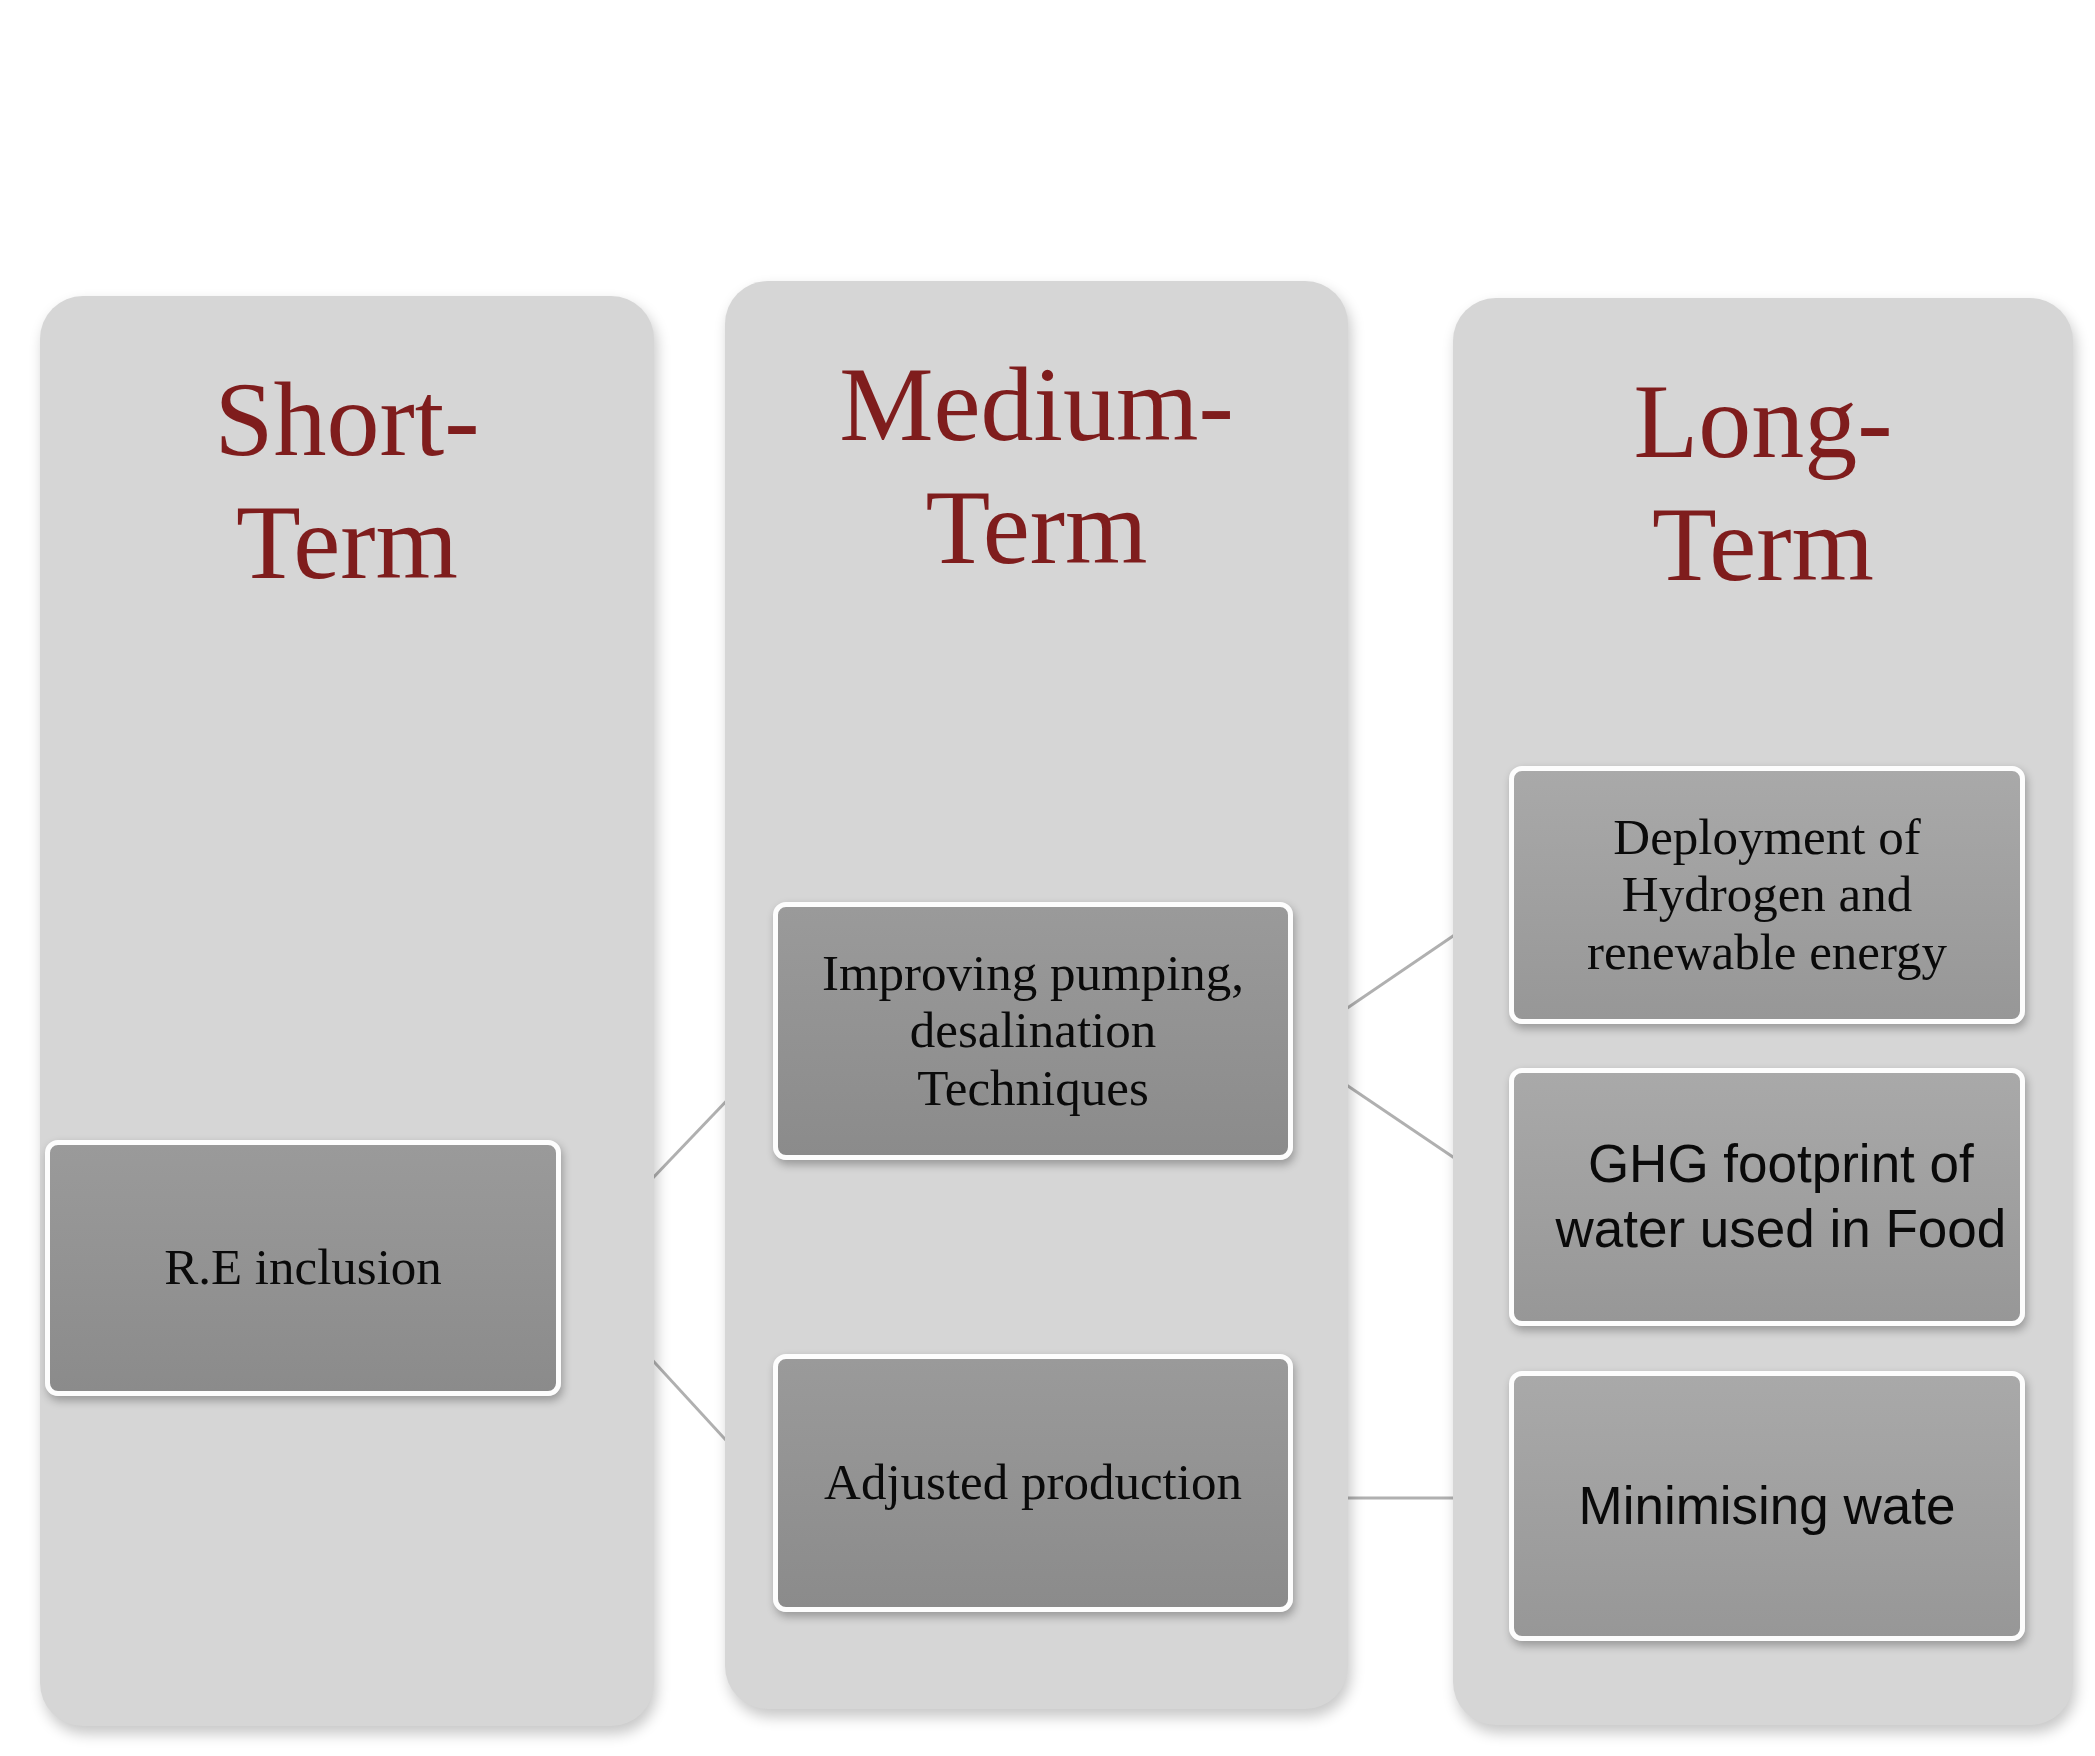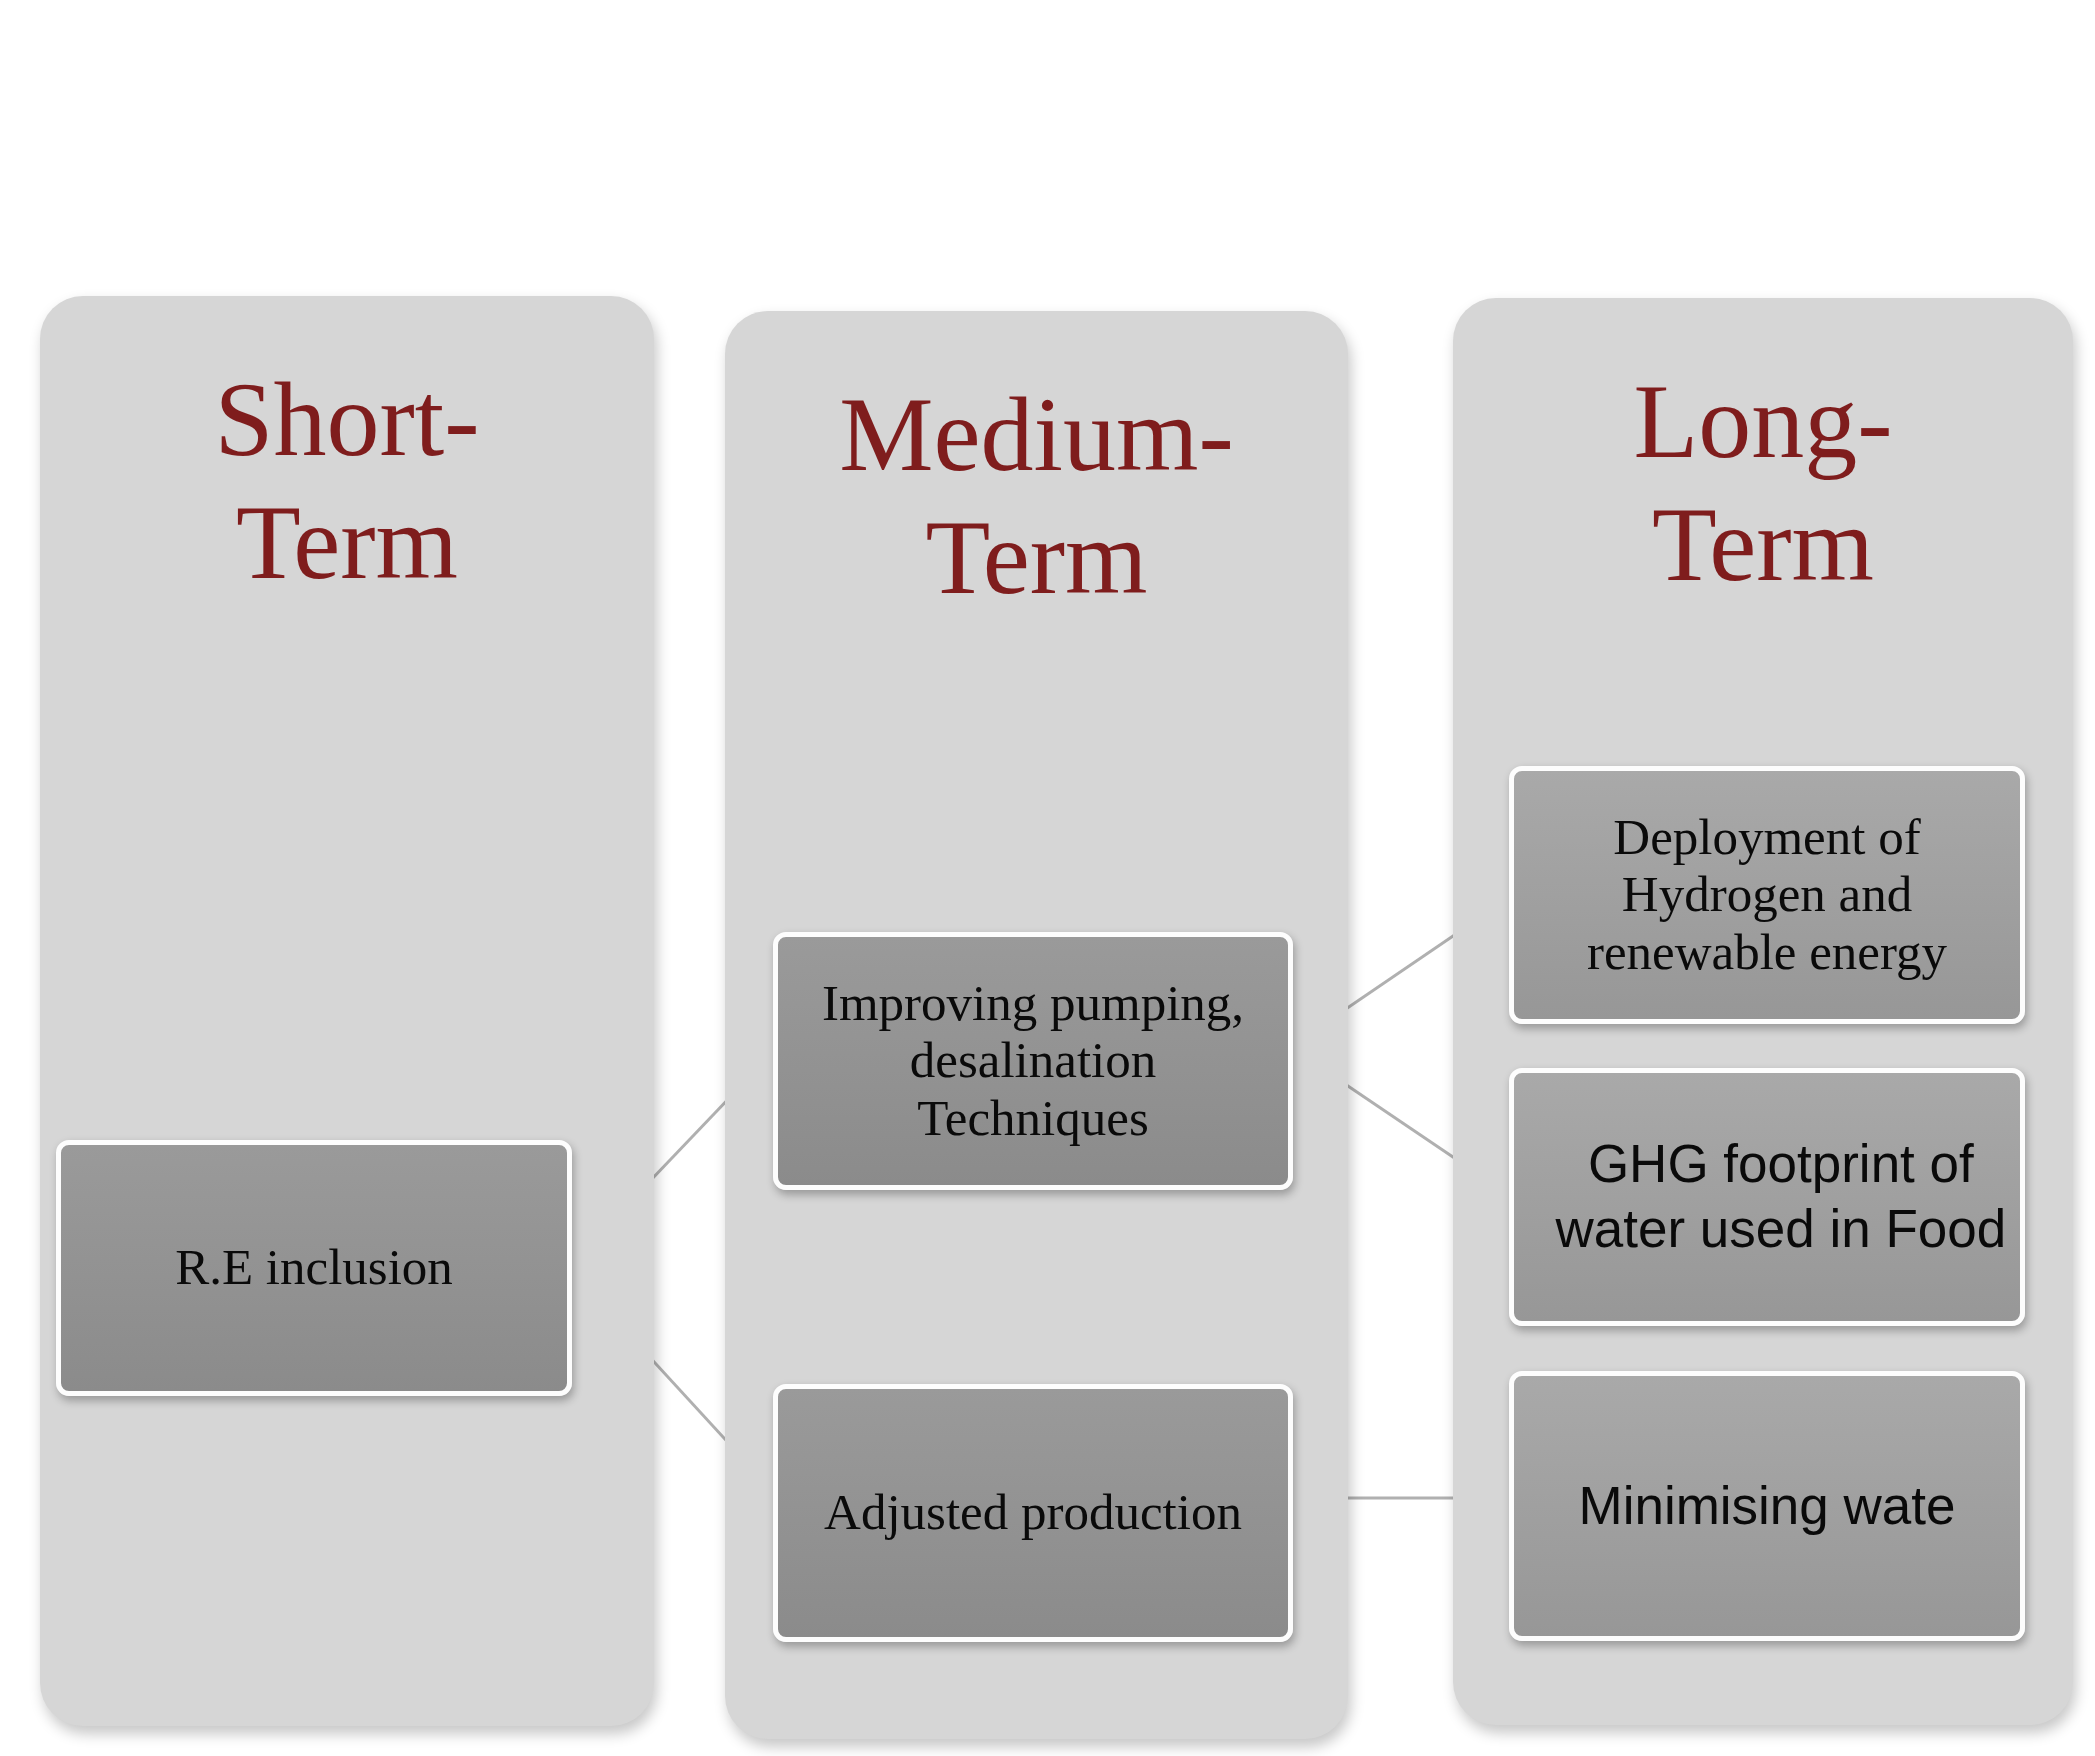--- a/index.html
+++ b/index.html
@@ -23,21 +23,21 @@
     font-family: "Liberation Serif", serif;
     color: #050505;
   }
   .column {
     position: absolute;
     background: #d6d6d6;
     border-radius: 43px;
     box-shadow: 3px 7.9px 13.8px rgba(0,0,0,0.22);
   }
   #col-short  { left: 40px;   top: 296px; width: 614px; height: 1430px; }
-  #col-medium { left: 725px;  top: 311px; width: 623px; height: 1428px; }
+  #col-medium { left: 725px;  top: 281px; width: 623px; height: 1428px; }
   #col-long   { left: 1453px; top: 298px; width: 620px; height: 1427px; }
   .col-title {
     position: absolute;
     left: 0; right: 0;
     top: 63px;
     text-align: center;
     font-size: 106px;
     line-height: 1.16;
     white-space: pre-line;
     font-family: "Liberation Serif", serif;
@@ -59,21 +59,21 @@
   .node-label {
     white-space: pre-line;
     font-size: 51px;
     line-height: 1.12;
     padding: 0 13.8px;
     color: #0a0a0a;
   }
   .node-label.serif { font-family: "Liberation Serif", serif; }
   .node-label.sans  { font-family: "Liberation Sans", sans-serif; font-size: 53px; line-height: 1.22; }
   
-  #node-re         { left: 16px; top: 844px;  width: 516px; height: 256px; }
+  #node-re         { left: 5px; top: 844px;  width: 516px; height: 256px; }
   #node-improving  { left: 48px; top: 621px;  width: 520px; height: 258px; }
   #node-adjusted   { left: 48px; top: 1073px; width: 520px; height: 258px; }
   #node-deployment { left: 56px; top: 468px;  width: 516px; height: 258px; }
   #node-ghg        { left: 56px; top: 770px;  width: 516px; height: 258px; justify-content: flex-end; }
   #node-minimising { left: 56px; top: 1073px; width: 516px; height: 270px; }
   #connector-layer {
     position: absolute;
     left: 0; top: 0;
     width: 2095px;
     height: 1756px;

